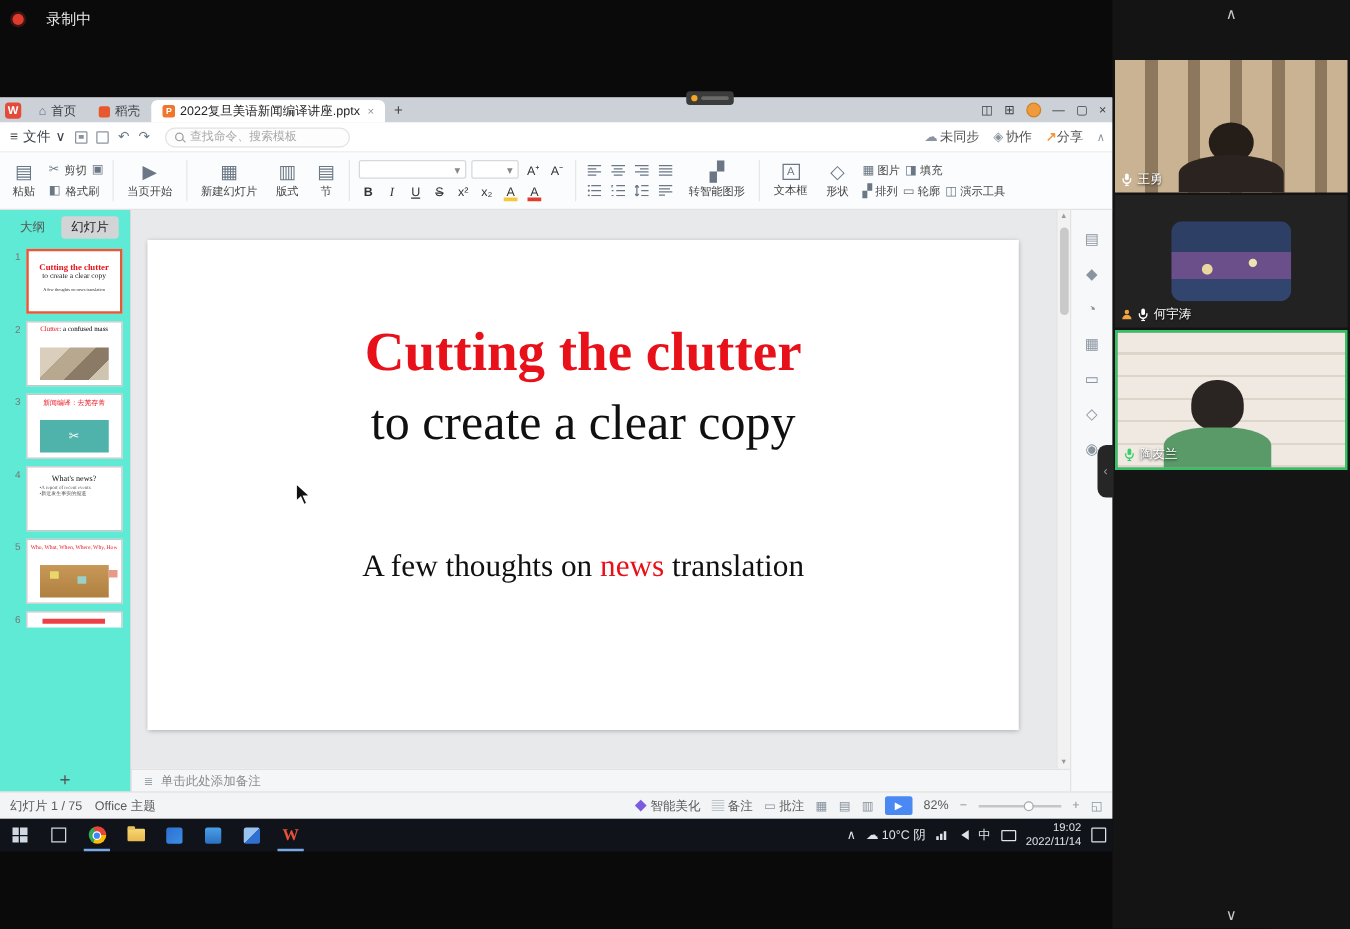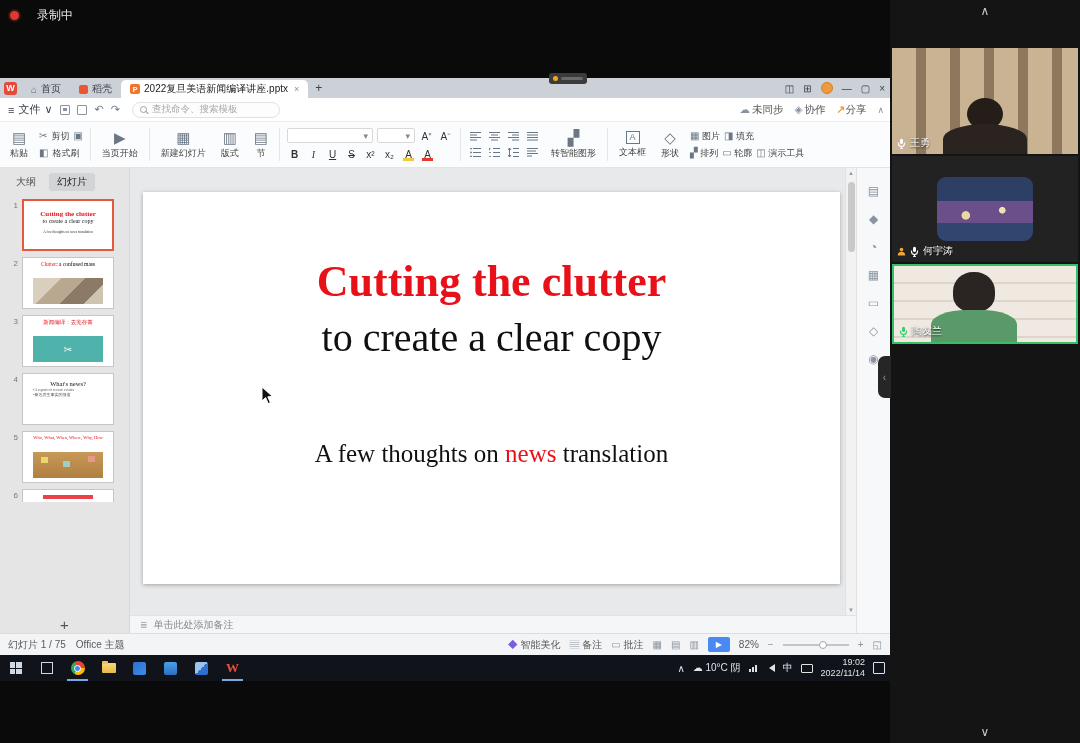--- a/index.html
+++ b/index.html
@@ -66,21 +66,21 @@
   .selbox.w1{width:86px}.selbox.w2{width:38px}
   .fmt{min-width:15px;height:14px;display:flex;align-items:center;justify-content:center;font-size:10px;color:#333;padding:0 1px}
   .fmt.b{font-weight:bold}.fmt.i{font-style:italic;font-family:"Liberation Serif",serif}.fmt.u{text-decoration:underline}.fmt.s{text-decoration:line-through}
   .chip{position:relative}
   .chip::after{content:"";position:absolute;left:2px;right:2px;bottom:0;height:3px}
   .chip.red::after{background:#e23c2e}.chip.yellow::after{background:#f5c83a}
   .tbx{border:1px solid #6b7785;font-size:9px;padding:0 3px;color:#6b7785;line-height:11px}
   .aic{display:flex;align-items:center;justify-content:center;width:15px;height:12px}
 
   .body{flex:1;display:flex;min-height:0;position:relative}
-  .leftpanel{width:130px;background:#e5e5e5;border-right:1px solid #d8d8d8;display:flex;flex-direction:column;position:relative;flex:0 0 auto}
+  .leftpanel{width:105px;background:#5eead4;border-right:1px solid #d8d8d8;display:flex;flex-direction:column;position:relative;flex:0 0 auto}
   .lp-tabs{display:flex;gap:5px;padding:5px 8px 3px;font-size:10px;color:#555}
   .lp-tab{padding:2px 8px;border-radius:3px}
   .lp-tab.active{background:#d3d4d6;color:#222}
   .thumbs{flex:1;overflow:hidden;padding-top:2px}
   .trow{display:flex;gap:4px;padding:3px 6px 3px 9px}
   .tnum{font-size:8px;color:#777;width:9px;text-align:right;padding-top:2px}
   .thumb{width:92px;height:52px;background:#fff;border:1px solid #c6c6c6;overflow:hidden;position:relative}
   .trow.sel .thumb{border:2px solid #e25a3a}
   .tt{font-family:"Liberation Serif",serif;text-align:center}
   .t1a{color:#e8111a;font-weight:bold;font-size:7px;margin-top:9px}
@@ -170,21 +170,21 @@
                   radial-gradient(circle at 68% 52%,#f0e2b0 0 4%,transparent 5%),
                   linear-gradient(180deg,#2e3f66 0 38%,#6a4f8a 38% 72%,#31456e 72%)}
   .av4{background:linear-gradient(180deg,#f2b06a 0 45%,#e07a7a 72%,#b05a7a)}
   .av5{background:radial-gradient(circle at 50% 52%,#e8e6da 0 24%,transparent 25%),
        linear-gradient(180deg,#dfe9f2 0 38%,#cfd2c2 38% 62%,#7a8a6a 62%)}
   .tile.v2{background:repeating-linear-gradient(90deg,#c9b392 0 24px,#8d785e 24px 34px)}
   .tile.v2::before{content:"";position:absolute;left:50%;bottom:24px;transform:translateX(-50%);
                    width:36px;height:32px;background:#241d18;border-radius:50%}
   .tile.v2::after{content:"";position:absolute;left:50%;bottom:0;transform:translateX(-50%);
                   width:84px;height:30px;background:#2b2320;border-radius:50% 50% 0 0}
-  .tile.v6{height:80px;border:2px solid #35c065;
+  .tile.v6{height:112px;border:2px solid #35c065;
            background:repeating-linear-gradient(180deg,#efe9e2 0 16px,#ddd5ca 16px 18px),
                       linear-gradient(105deg,#efe9e2 0 60%,#fbfaf7 60% 78%,#ffffff 78%)}
   .tile.v6::before{content:"";position:absolute;left:44%;bottom:30px;transform:translateX(-50%);
                    width:42px;height:40px;background:#2a2522;border-radius:48% 48% 42% 42%}
   .tile.v6::after{content:"";position:absolute;left:44%;bottom:-2px;transform:translateX(-50%);
                   width:86px;height:34px;background:#5a9a68;border-radius:42% 42% 0 0}
   .namechip{position:absolute;left:5px;bottom:4px;display:flex;align-items:center;gap:4px;font-size:10px;color:#fff;
             text-shadow:0 1px 2px rgba(0,0,0,.9);z-index:2}
   .mic rect{fill:#fff}.mic path{stroke:#fff;fill:none}
   .mic.on rect{fill:#35d06a}.mic.on path{stroke:#35d06a}

